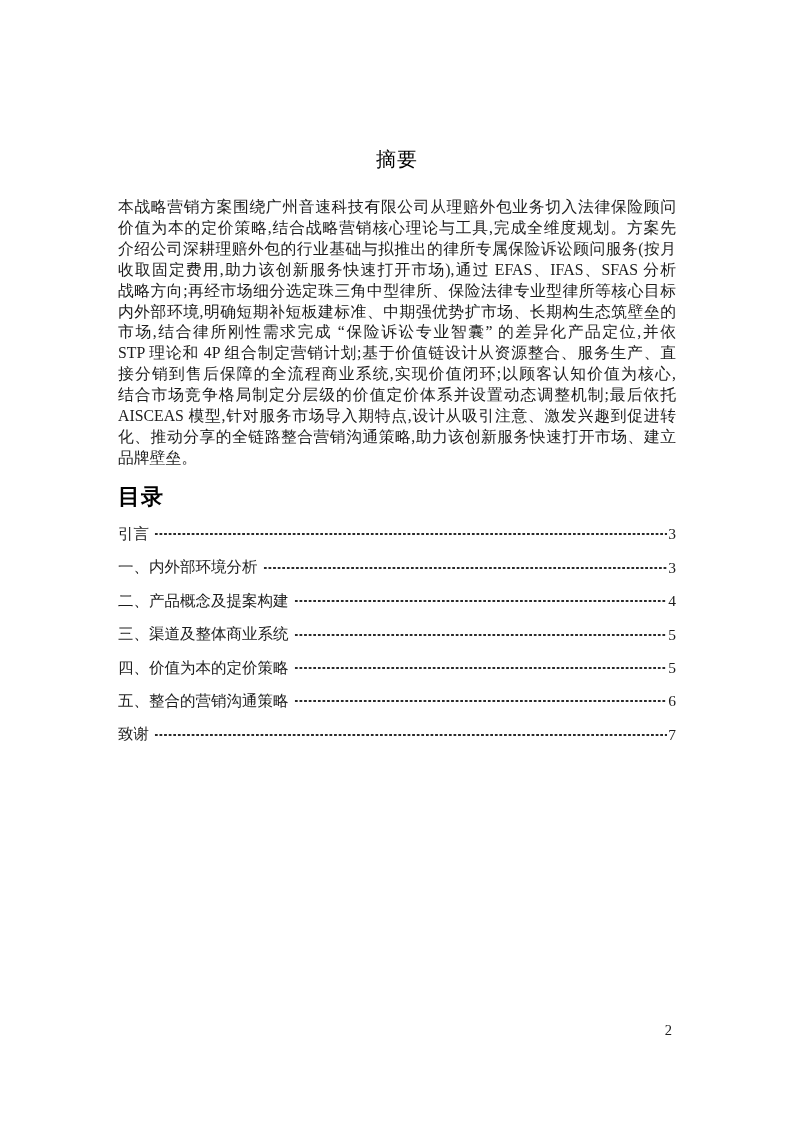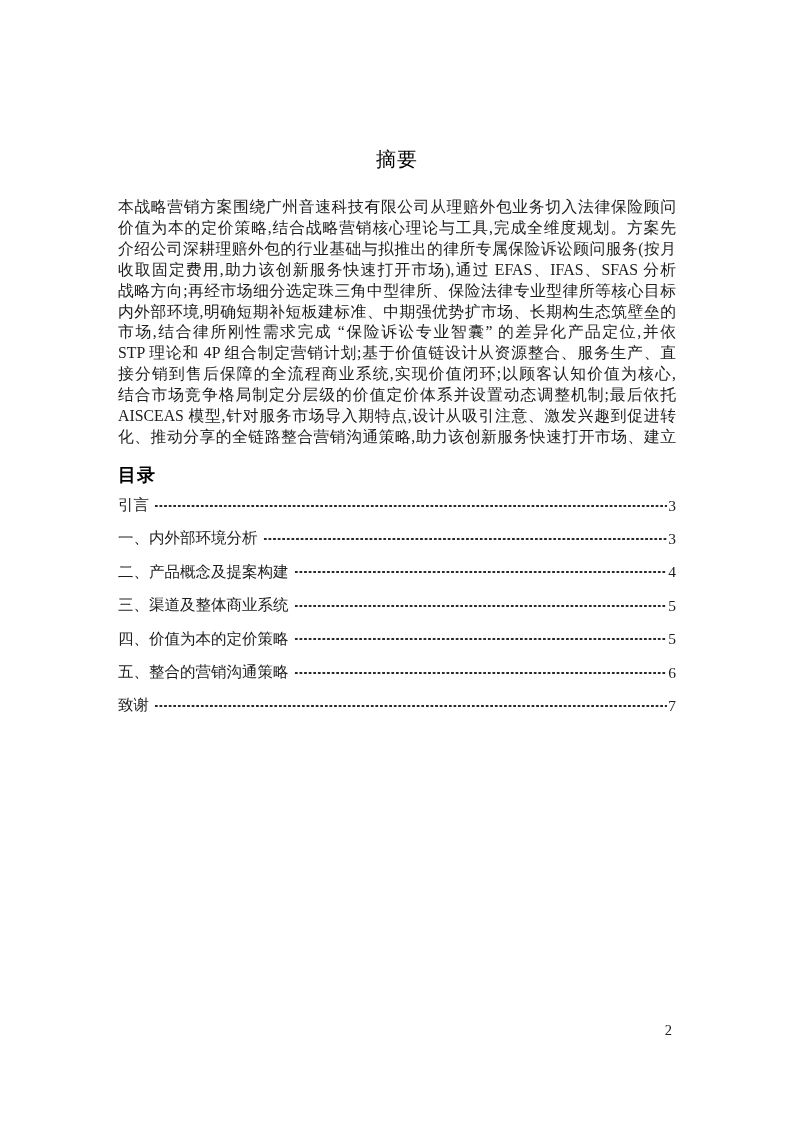--- a/index.html
+++ b/index.html
@@ -42,27 +42,27 @@
     white-space: pre-wrap;
     color: #1c1c1c;
   }
   .abs-line.last {
     text-align-last: left;
   }
   .toc-title {
     margin: 14px 0 0 0;
     font-family: Liberation Serif, serif;
     font-weight: 700;
-    font-size: 18px;
+    font-size: 22px;
     line-height: 27px;
     color: #000000;
     letter-spacing: 1px;
   }
   .toc-list {
-    margin-top: 0;
+    margin-top: 8px;
     text-align: right;
   }
   .toc-entry {
     display: flex;
     align-items: center;
     height: 33.4px;
     font-size: 15.5px;
     color: #1c1c1c;
     cursor: pointer;
   }
@@ -104,20 +104,21 @@
       <div class="abs-line">介绍公司深耕理赔外包的行业基础与拟推出的律所专属保险诉讼顾问服务(按月</div>
       <div class="abs-line">收取固定费用,助力该创新服务快速打开市场),通过 EFAS、IFAS、SFAS 分析</div>
       <div class="abs-line">战略方向;再经市场细分选定珠三角中型律所、保险法律专业型律所等核心目标</div>
       <div class="abs-line">内外部环境,明确短期补短板建标准、中期强优势扩市场、长期构生态筑壁垒的</div>
       <div class="abs-line">市场,结合律所刚性需求完成 “保险诉讼专业智囊” 的差异化产品定位,并依</div>
       <div class="abs-line">STP 理论和 4P 组合制定营销计划;基于价值链设计从资源整合、服务生产、直</div>
       <div class="abs-line">接分销到售后保障的全流程商业系统,实现价值闭环;以顾客认知价值为核心,</div>
       <div class="abs-line">结合市场竞争格局制定分层级的价值定价体系并设置动态调整机制;最后依托</div>
       <div class="abs-line">AISCEAS 模型,针对服务市场导入期特点,设计从吸引注意、激发兴趣到促进转</div>
       <div class="abs-line">化、推动分享的全链路整合营销沟通策略,助力该创新服务快速打开市场、建立</div>
+      <div class="abs-line last">品牌壁垒。</div>
     </div>
 
   <div class="toc-title">目录</div>
 
   <nav class="toc-list">
       <div class="toc-entry">
         <span class="toc-label">引言</span>
         <span class="toc-leader"></span>
         <span class="toc-page">3</span>
       </div>

